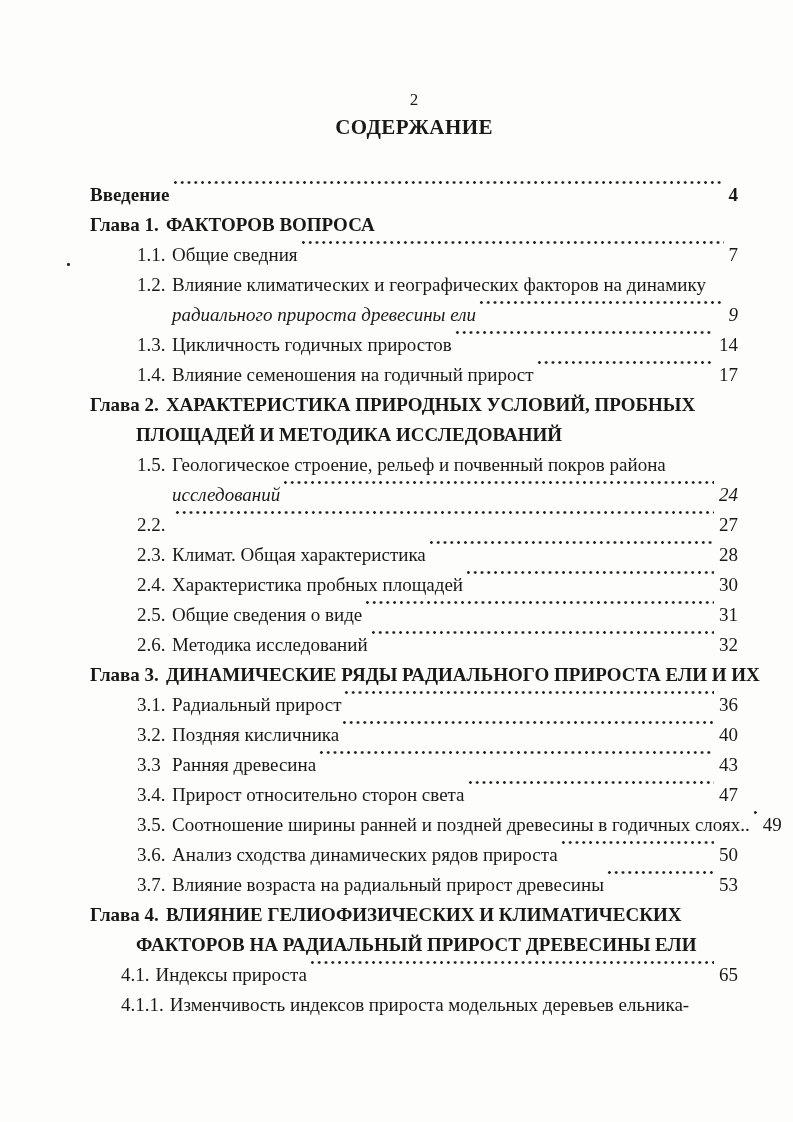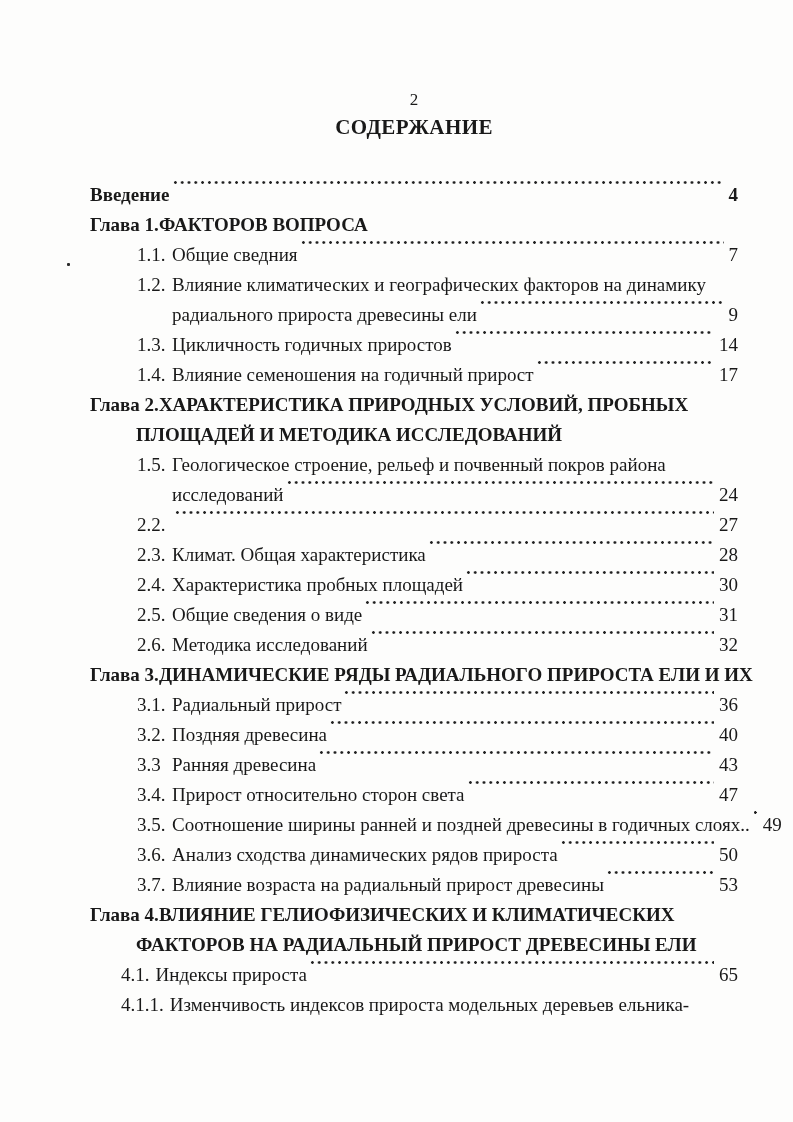--- a/index.html
+++ b/index.html
@@ -47,25 +47,25 @@
     align-items: flex-start;
     height: 30px;
     font-size: 19px;
     line-height: 29px;
     white-space: nowrap;
   }
   .row .num { flex: none; }
   .row .txt { flex: none; }
   .intro { font-weight: bold; }
   .chapter { font-weight: bold; }
-  .chapter .num { }
+  .chapter .num { margin-right: 7px; }
   .chapter-cont { font-weight: bold; padding-left: 46px; }
   .section { padding-left: 47px; }
   .section .num { width: 35px; }
-  .cont { padding-left: 82px; }
+  .cont { padding-left: 82px; font-style: italic; }
   .sub { padding-left: 31px; }
   .sub .num { margin-right: 6px; }
   .sub-cont { padding-left: 91px; }
   .leader {
     flex: 1 1 auto;
     min-width: 6px;
     height: 5px;
     margin: 0 3px 0 2px;
     background-image: radial-gradient(circle, #202020 1.15px, rgba(0,0,0,0) 1.55px);
     background-size: 6.8px 5px;
@@ -176,21 +176,21 @@
         <span class="txt">ДИНАМИЧЕСКИЕ РЯДЫ РАДИАЛЬНОГО ПРИРОСТА ЕЛИ И ИХ</span>
       </div>
       <div class="row section">
         <span class="num">3.1.</span>
         <span class="txt">Радиальный прирост</span>
         <span class="leader"></span>
         <span class="pg">36</span>
       </div>
       <div class="row section">
         <span class="num">3.2.</span>
-        <span class="txt">Поздняя древесина</span>
+        <span class="txt">Поздняя кисличника</span>
         <span class="leader"></span>
         <span class="pg">40</span>
       </div>
       <div class="row section">
         <span class="num">3.3</span>
         <span class="txt">Ранняя древесина</span>
         <span class="leader"></span>
         <span class="pg">43</span>
       </div>
       <div class="row section">

